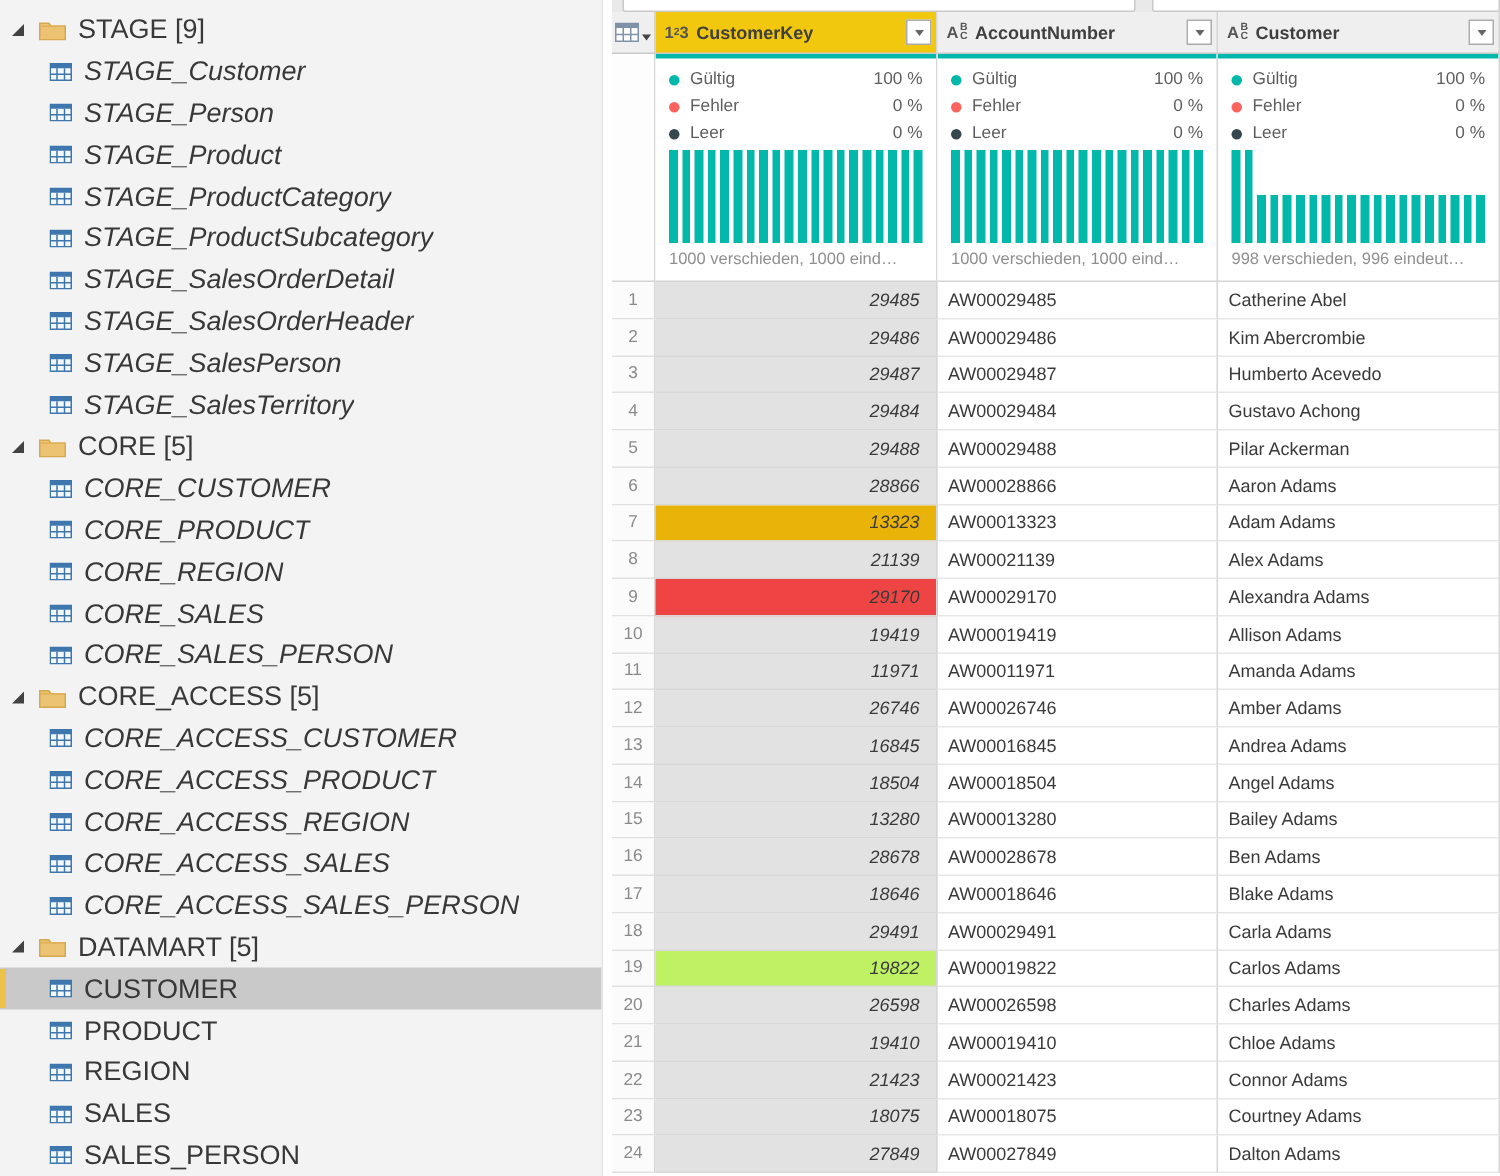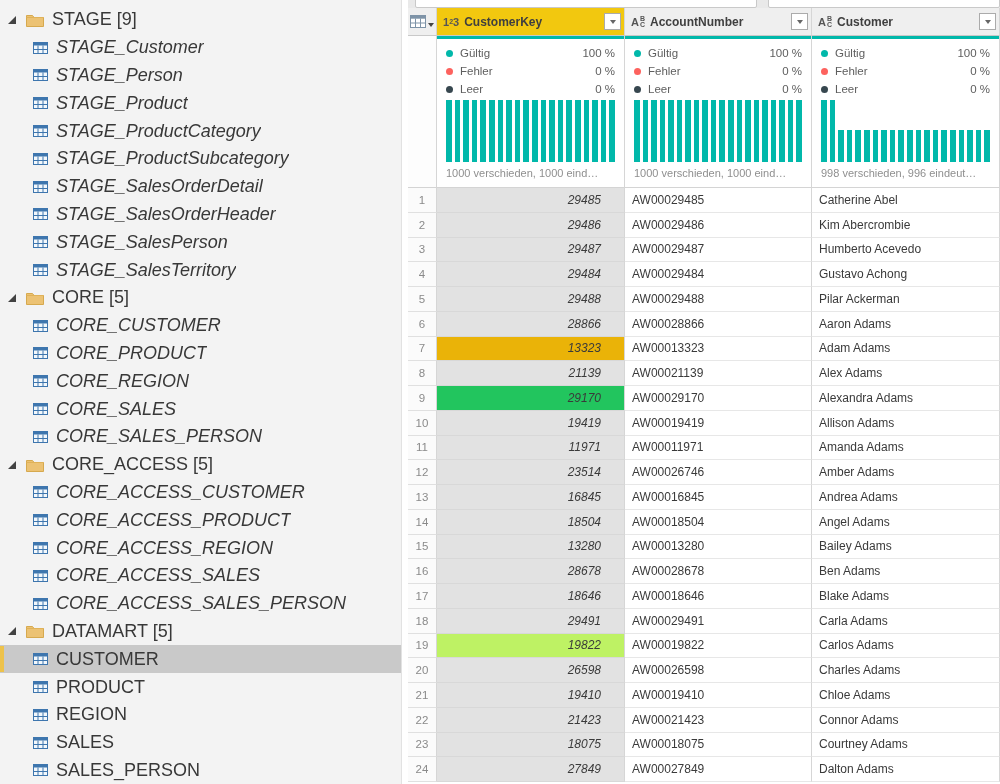--- a/index.html
+++ b/index.html
@@ -82,21 +82,21 @@
     white-space:nowrap; border-bottom:1px solid #d4d4d4; }
 
   .blank { background:#fdfdfd; }
   .blank.last { border-bottom:1px solid #d4d4d4; }
 
   
   .rownum { background:#fbfbfb; border-bottom:1px solid #e0e0e0; display:flex;
     align-items:center; justify-content:center; font-size:11.5px; color:#8a8a8a; }
   .dcell { border-bottom:1px solid #e7e7e7; display:flex; align-items:center;
     font-size:12px; color:#3a3a3a; padding:0 7px; white-space:nowrap; cursor:default; }
-  .dcell.key { justify-content:flex-end; font-style:italic; padding-right:23px;
+  .dcell.key { justify-content:flex-end; font-style:italic; padding-right:11px;
     border-bottom-color:#d8d8d8; }
 </style>
 </head>
 <body>
 
 <div class="app">
   <aside class="sidebar" id="sidebar">
       <div class="tree-row group">
         <div class="tri"></div>
         <div class="folder">
@@ -636,33 +636,33 @@
         <div class="cell dcell">Aaron Adams</div>
         <div class="cell rownum">7</div>
         <div class="cell dcell key" style="background: #eab308;">13323</div>
         <div class="cell dcell">AW00013323</div>
         <div class="cell dcell">Adam Adams</div>
         <div class="cell rownum">8</div>
         <div class="cell dcell key" style="background: rgb(226, 226, 226);">21139</div>
         <div class="cell dcell">AW00021139</div>
         <div class="cell dcell">Alex Adams</div>
         <div class="cell rownum">9</div>
-        <div class="cell dcell key" style="background: #22c55e;">29170</div>
+        <div class="cell dcell key" style="background: #ef4444;">29170</div>
         <div class="cell dcell">AW00029170</div>
         <div class="cell dcell">Alexandra Adams</div>
         <div class="cell rownum">10</div>
         <div class="cell dcell key" style="background: rgb(226, 226, 226);">19419</div>
         <div class="cell dcell">AW00019419</div>
         <div class="cell dcell">Allison Adams</div>
         <div class="cell rownum">11</div>
         <div class="cell dcell key" style="background: rgb(226, 226, 226);">11971</div>
         <div class="cell dcell">AW00011971</div>
         <div class="cell dcell">Amanda Adams</div>
         <div class="cell rownum">12</div>
-        <div class="cell dcell key" style="background: rgb(226, 226, 226);">23514</div>
+        <div class="cell dcell key" style="background: rgb(226, 226, 226);">26746</div>
         <div class="cell dcell">AW00026746</div>
         <div class="cell dcell">Amber Adams</div>
         <div class="cell rownum">13</div>
         <div class="cell dcell key" style="background: rgb(226, 226, 226);">16845</div>
         <div class="cell dcell">AW00016845</div>
         <div class="cell dcell">Andrea Adams</div>
         <div class="cell rownum">14</div>
         <div class="cell dcell key" style="background: rgb(226, 226, 226);">18504</div>
         <div class="cell dcell">AW00018504</div>
         <div class="cell dcell">Angel Adams</div>

